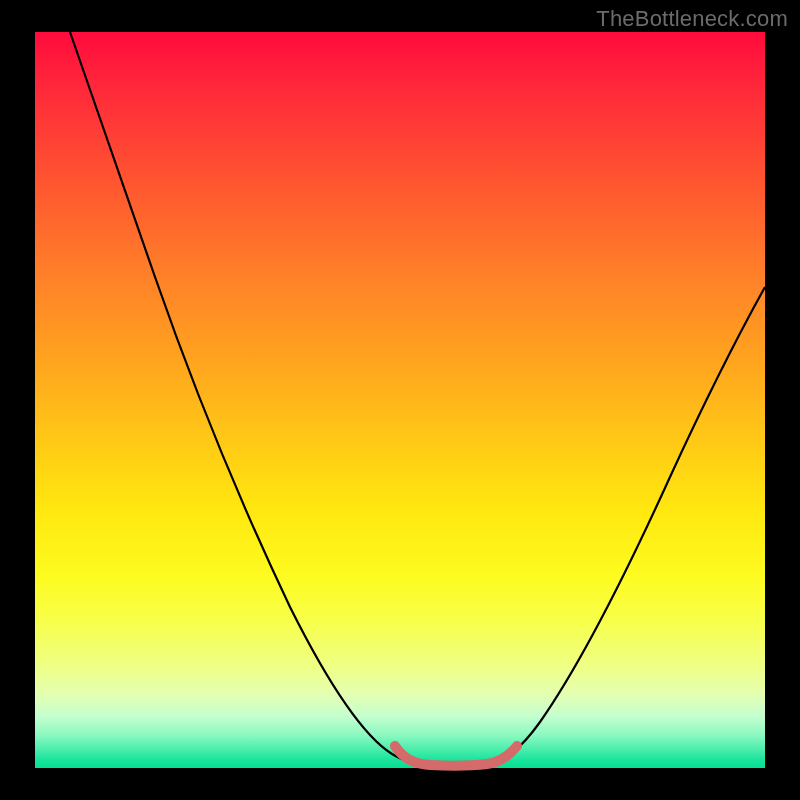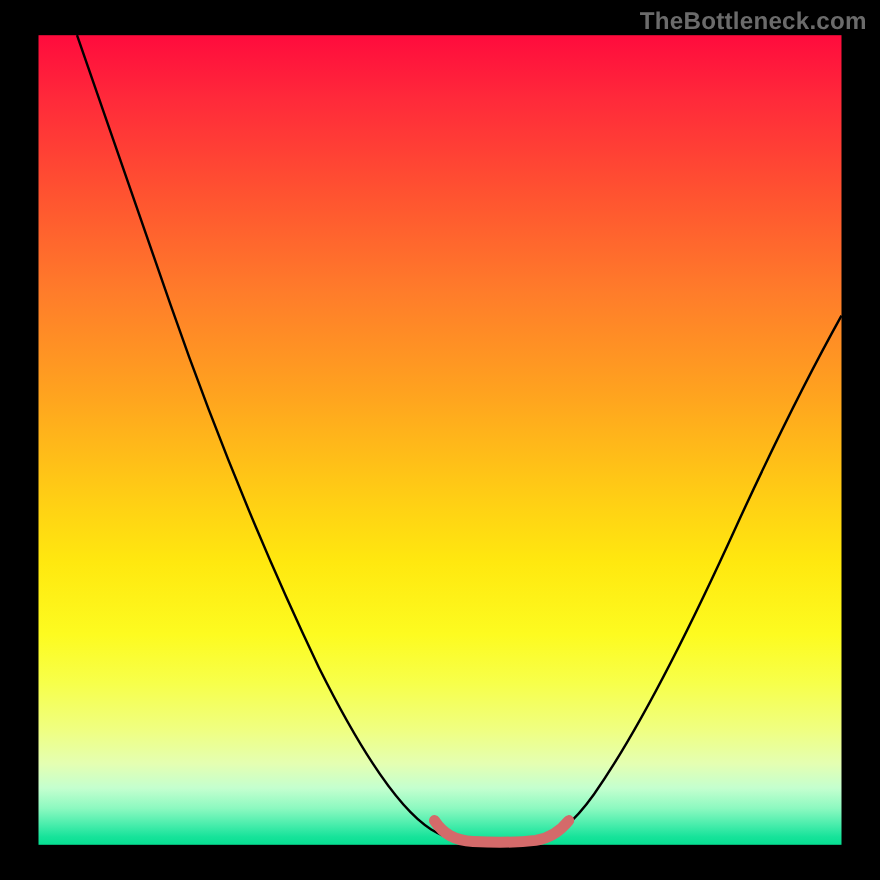--- a/index.html
+++ b/index.html
@@ -60,21 +60,21 @@
     width: 100%;
     height: 100%;
     overflow: visible;
   }
   .watermark {
     position: absolute;
     top: 6px;
     right: 12px;
     color: #6b6b6b;
     font-size: 22px;
-    font-weight: 700;
+    font-weight: 400;
     letter-spacing: 0.2px;
     user-select: none;
   }
 </style>
 </head>
 <body>
 
 <div class="frame">
 
   <div class="plot">

